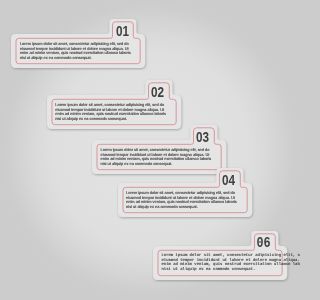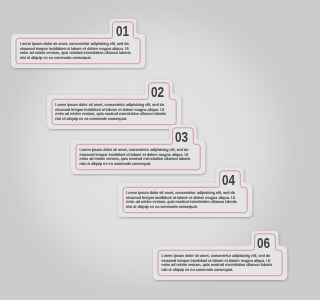--- a/index.html
+++ b/index.html
@@ -51,21 +51,21 @@
         <path d="M 7.8 19.3 L 99.49999999999999 19.3 Q 101.49999999999999 19.3 101.49999999999999 17.3 L 101.49999999999999 6 Q 101.49999999999999 2.8 104.69999999999999 2.8 L 119.1 2.8 Q 122.3 2.8 122.3 6 L 122.3 17.3 Q 122.3 19.3 124.3 19.3 L 126.39999999999999 19.3 Q 129.2 19.3 129.2 22.1 L 129.2 41.900000000000006 Q 129.2 44.7 126.39999999999999 44.7 L 7.8 44.7 Q 5 44.7 5 41.900000000000006 L 5 22.1 Q 5 19.3 7.8 19.3 Z" fill="none" stroke="#d9969b" stroke-width="1.0"></path>
       </svg>
       <div class="body-text" style="left: 8.6px; top: 22.9px;">
         <div>Lorem ipsum dolor sit amet, consectetur adipisicing elit, sed do</div>
         <div>eiusmod tempor incididunt ut labore et dolore magna aliqua. Ut</div>
         <div>enim ad minim veniam, quis nostrud exercitation ullamco laboris</div>
         <div>nisi ut aliquip ex ea commodo consequat.</div>
       </div>
       <div class="tabnum" style="left: 97.3px; width: 27px; top: 4.6px;">02</div>
     </div>
-    <div class="card" style="left: 71px; top: 125.14px; width: 134.2px; height: 49.1px;">
+    <div class="card" style="left: 92px; top: 125.14px; width: 134.2px; height: 49.1px;">
       <svg width="134.2" height="49.1" viewBox="0 0 134.2 49.1">
         <defs>
           <filter id="sh2" x="-30%" y="-30%" width="170%" height="170%">
             <feDropShadow dx="0.6" dy="0.95" stdDeviation="1.1" flood-color="#6f6f6f" flood-opacity="0.55"></feDropShadow>
           </filter>
         </defs>
         <path d="M 4.8 14.9 L 95.8 14.9 Q 98.39999999999999 14.9 98.39999999999999 12.3 L 98.39999999999999 3.6 Q 98.39999999999999 0 101.99999999999999 0 L 121.8 0 Q 125.39999999999999 0 125.39999999999999 3.6 L 125.39999999999999 12.3 Q 125.39999999999999 14.9 127.99999999999999 14.9 L 129.39999999999998 14.9 Q 134.2 14.9 134.2 19.7 L 134.2 44.300000000000004 Q 134.2 49.1 129.39999999999998 49.1 L 4.8 49.1 Q 0 49.1 0 44.300000000000004 L 0 19.7 Q 0 14.9 4.8 14.9 Z" fill="#e4e5e4" filter="url(#sh2)"></path>
         <path d="M 7.8 19.3 L 99.49999999999999 19.3 Q 101.49999999999999 19.3 101.49999999999999 17.3 L 101.49999999999999 6 Q 101.49999999999999 2.8 104.69999999999999 2.8 L 119.1 2.8 Q 122.3 2.8 122.3 6 L 122.3 17.3 Q 122.3 19.3 124.3 19.3 L 126.39999999999999 19.3 Q 129.2 19.3 129.2 22.1 L 129.2 41.900000000000006 Q 129.2 44.7 126.39999999999999 44.7 L 7.8 44.7 Q 5 44.7 5 41.900000000000006 L 5 22.1 Q 5 19.3 7.8 19.3 Z" fill="none" stroke="#d9969b" stroke-width="1.0"></path>
       </svg>
       <div class="body-text" style="left: 8.6px; top: 22.9px;">
@@ -87,21 +87,21 @@
         <path d="M 7.8 19.3 L 99.49999999999999 19.3 Q 101.49999999999999 19.3 101.49999999999999 17.3 L 101.49999999999999 6 Q 101.49999999999999 2.8 104.69999999999999 2.8 L 119.1 2.8 Q 122.3 2.8 122.3 6 L 122.3 17.3 Q 122.3 19.3 124.3 19.3 L 126.39999999999999 19.3 Q 129.2 19.3 129.2 22.1 L 129.2 41.900000000000006 Q 129.2 44.7 126.39999999999999 44.7 L 7.8 44.7 Q 5 44.7 5 41.900000000000006 L 5 22.1 Q 5 19.3 7.8 19.3 Z" fill="none" stroke="#d9969b" stroke-width="1.0"></path>
       </svg>
       <div class="body-text" style="left: 8.6px; top: 22.9px;">
         <div>Lorem ipsum dolor sit amet, consectetur adipisicing elit, sed do</div>
         <div>eiusmod tempor incididunt ut labore et dolore magna aliqua. Ut</div>
         <div>enim ad minim veniam, quis nostrud exercitation ullamco laboris</div>
         <div>nisi ut aliquip ex ea commodo consequat.</div>
       </div>
       <div class="tabnum" style="left: 97.3px; width: 27px; top: 4.6px;">04</div>
     </div>
-    <div class="card" style="left: 152.9px; top: 231.08px; width: 134.2px; height: 49.1px;">
+    <div class="card" style="left: 152.9px; top: 231.08px; width: 134.2px; height: 49.1px; font-family: Liberation Mono, monospace;">
       <svg width="134.2" height="49.1" viewBox="0 0 134.2 49.1">
         <defs>
           <filter id="sh4" x="-30%" y="-30%" width="170%" height="170%">
             <feDropShadow dx="0.6" dy="0.95" stdDeviation="1.1" flood-color="#6f6f6f" flood-opacity="0.55"></feDropShadow>
           </filter>
         </defs>
         <path d="M 4.8 14.9 L 95.8 14.9 Q 98.39999999999999 14.9 98.39999999999999 12.3 L 98.39999999999999 3.6 Q 98.39999999999999 0 101.99999999999999 0 L 121.8 0 Q 125.39999999999999 0 125.39999999999999 3.6 L 125.39999999999999 12.3 Q 125.39999999999999 14.9 127.99999999999999 14.9 L 129.39999999999998 14.9 Q 134.2 14.9 134.2 19.7 L 134.2 44.300000000000004 Q 134.2 49.1 129.39999999999998 49.1 L 4.8 49.1 Q 0 49.1 0 44.300000000000004 L 0 19.7 Q 0 14.9 4.8 14.9 Z" fill="#e4e5e4" filter="url(#sh4)"></path>
         <path d="M 7.8 19.3 L 99.49999999999999 19.3 Q 101.49999999999999 19.3 101.49999999999999 17.3 L 101.49999999999999 6 Q 101.49999999999999 2.8 104.69999999999999 2.8 L 119.1 2.8 Q 122.3 2.8 122.3 6 L 122.3 17.3 Q 122.3 19.3 124.3 19.3 L 126.39999999999999 19.3 Q 129.2 19.3 129.2 22.1 L 129.2 41.900000000000006 Q 129.2 44.7 126.39999999999999 44.7 L 7.8 44.7 Q 5 44.7 5 41.900000000000006 L 5 22.1 Q 5 19.3 7.8 19.3 Z" fill="none" stroke="#d9969b" stroke-width="1.0"></path>
       </svg>
       <div class="body-text" style="left: 8.6px; top: 22.9px;">

